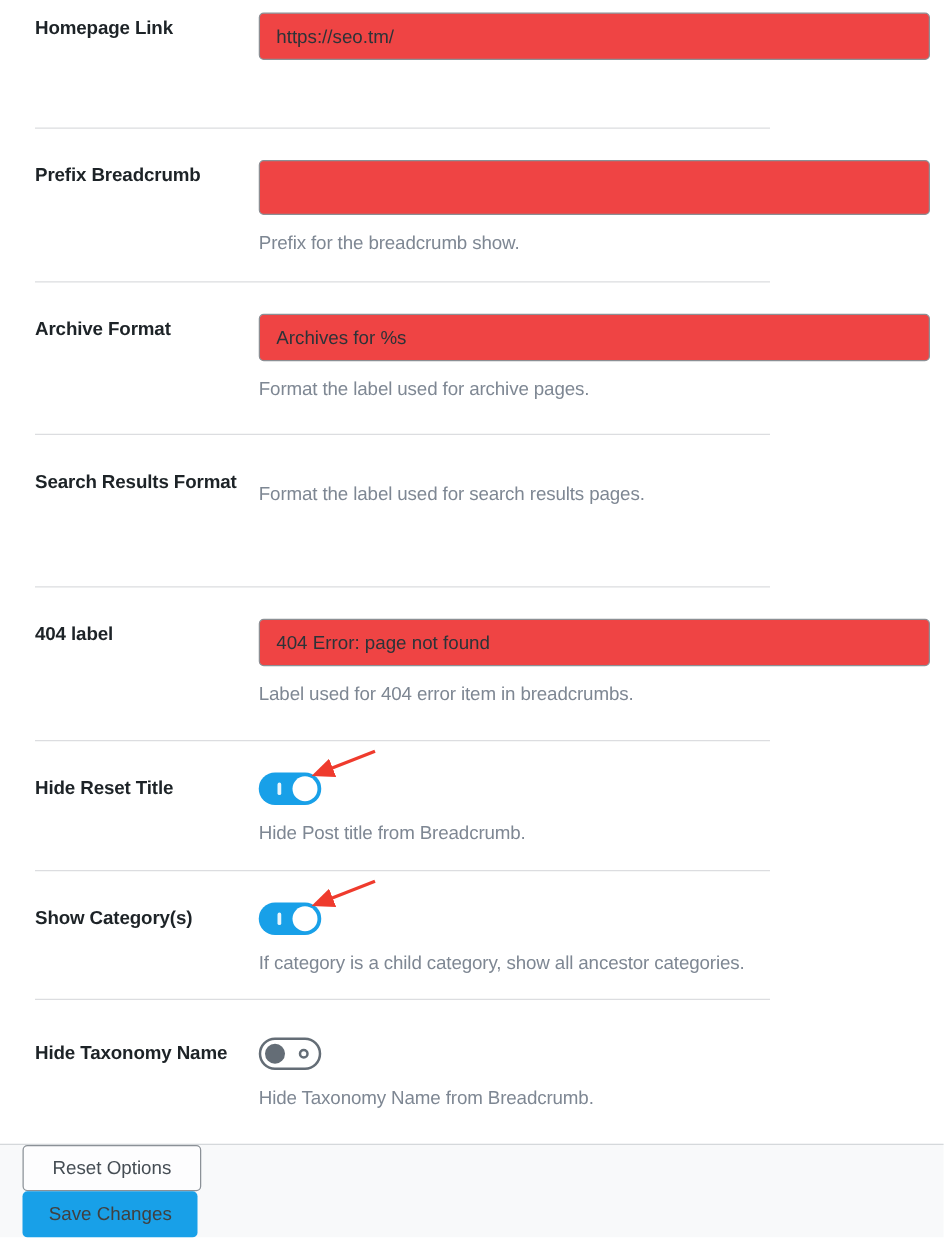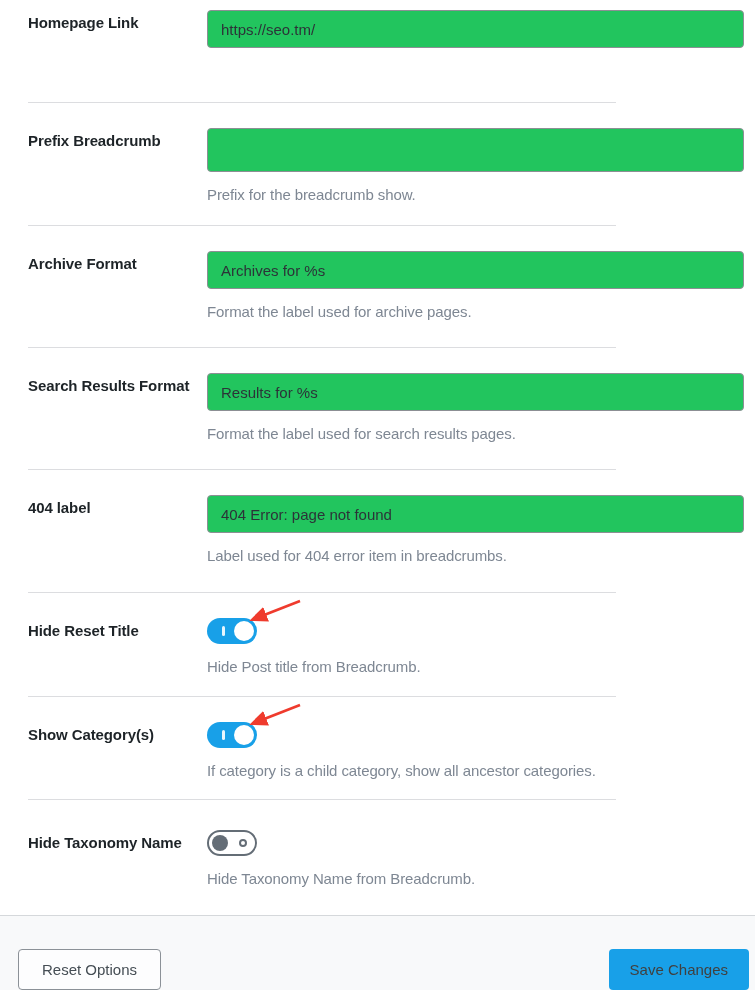--- a/index.html
+++ b/index.html
@@ -48,21 +48,21 @@
   .field input[type="text"] {
     box-sizing: border-box;
     width: 537px;
     height: 38px;
     border: 1px solid #8c8f94;
     border-radius: 4px;
     padding: 0 13px;
     font-family: "Liberation Sans", sans-serif;
     font-size: 15px;
     color: #2c3338;
-    background: #22c55e;
+    background: #ef4444;
     outline: none;
     display: block;
   }
   .field input[type="text"].tall { height: 44px; }
   .help {
     margin-top: 14px;
     font-size: 15px;
     color: #7e8793;
     letter-spacing: -0.1px;
   }
@@ -117,23 +117,24 @@
     height: 28px;
     pointer-events: none;
   }
   
   .footer {
     box-sizing: border-box;
     height: 75px;
     background: #f8f9fa;
     border-top: 1px solid #d5d8db;
     display: flex;
-    align-items: flex-end;
+    align-items: flex-start;
     justify-content: space-between;
     padding: 0 6px 0 18px;
+    flex-direction: column;
   }
   .btn {
     box-sizing: border-box;
     height: 41px;
     border-radius: 4px;
     font-family: "Liberation Sans", sans-serif;
     font-size: 15px;
     cursor: pointer;
   }
   .btn-reset {
@@ -169,21 +170,20 @@
     <div class="row">
       <div class="label">Archive Format</div>
       <div class="field">
         <input type="text" value="Archives for %s" style="">
         <div class="help">Format the label used for archive pages.</div>
       </div>
     </div>
     <div class="row">
       <div class="label">Search Results Format</div>
       <div class="field">
-        <input type="text" value="Results for %s" style="">
         <div class="help">Format the label used for search results pages.</div>
       </div>
     </div>
     <div class="row">
       <div class="label">404 label</div>
       <div class="field">
         <input type="text" value="404 Error: page not found" style="">
         <div class="help">Label used for 404 error item in breadcrumbs.</div>
       </div>
     </div>

